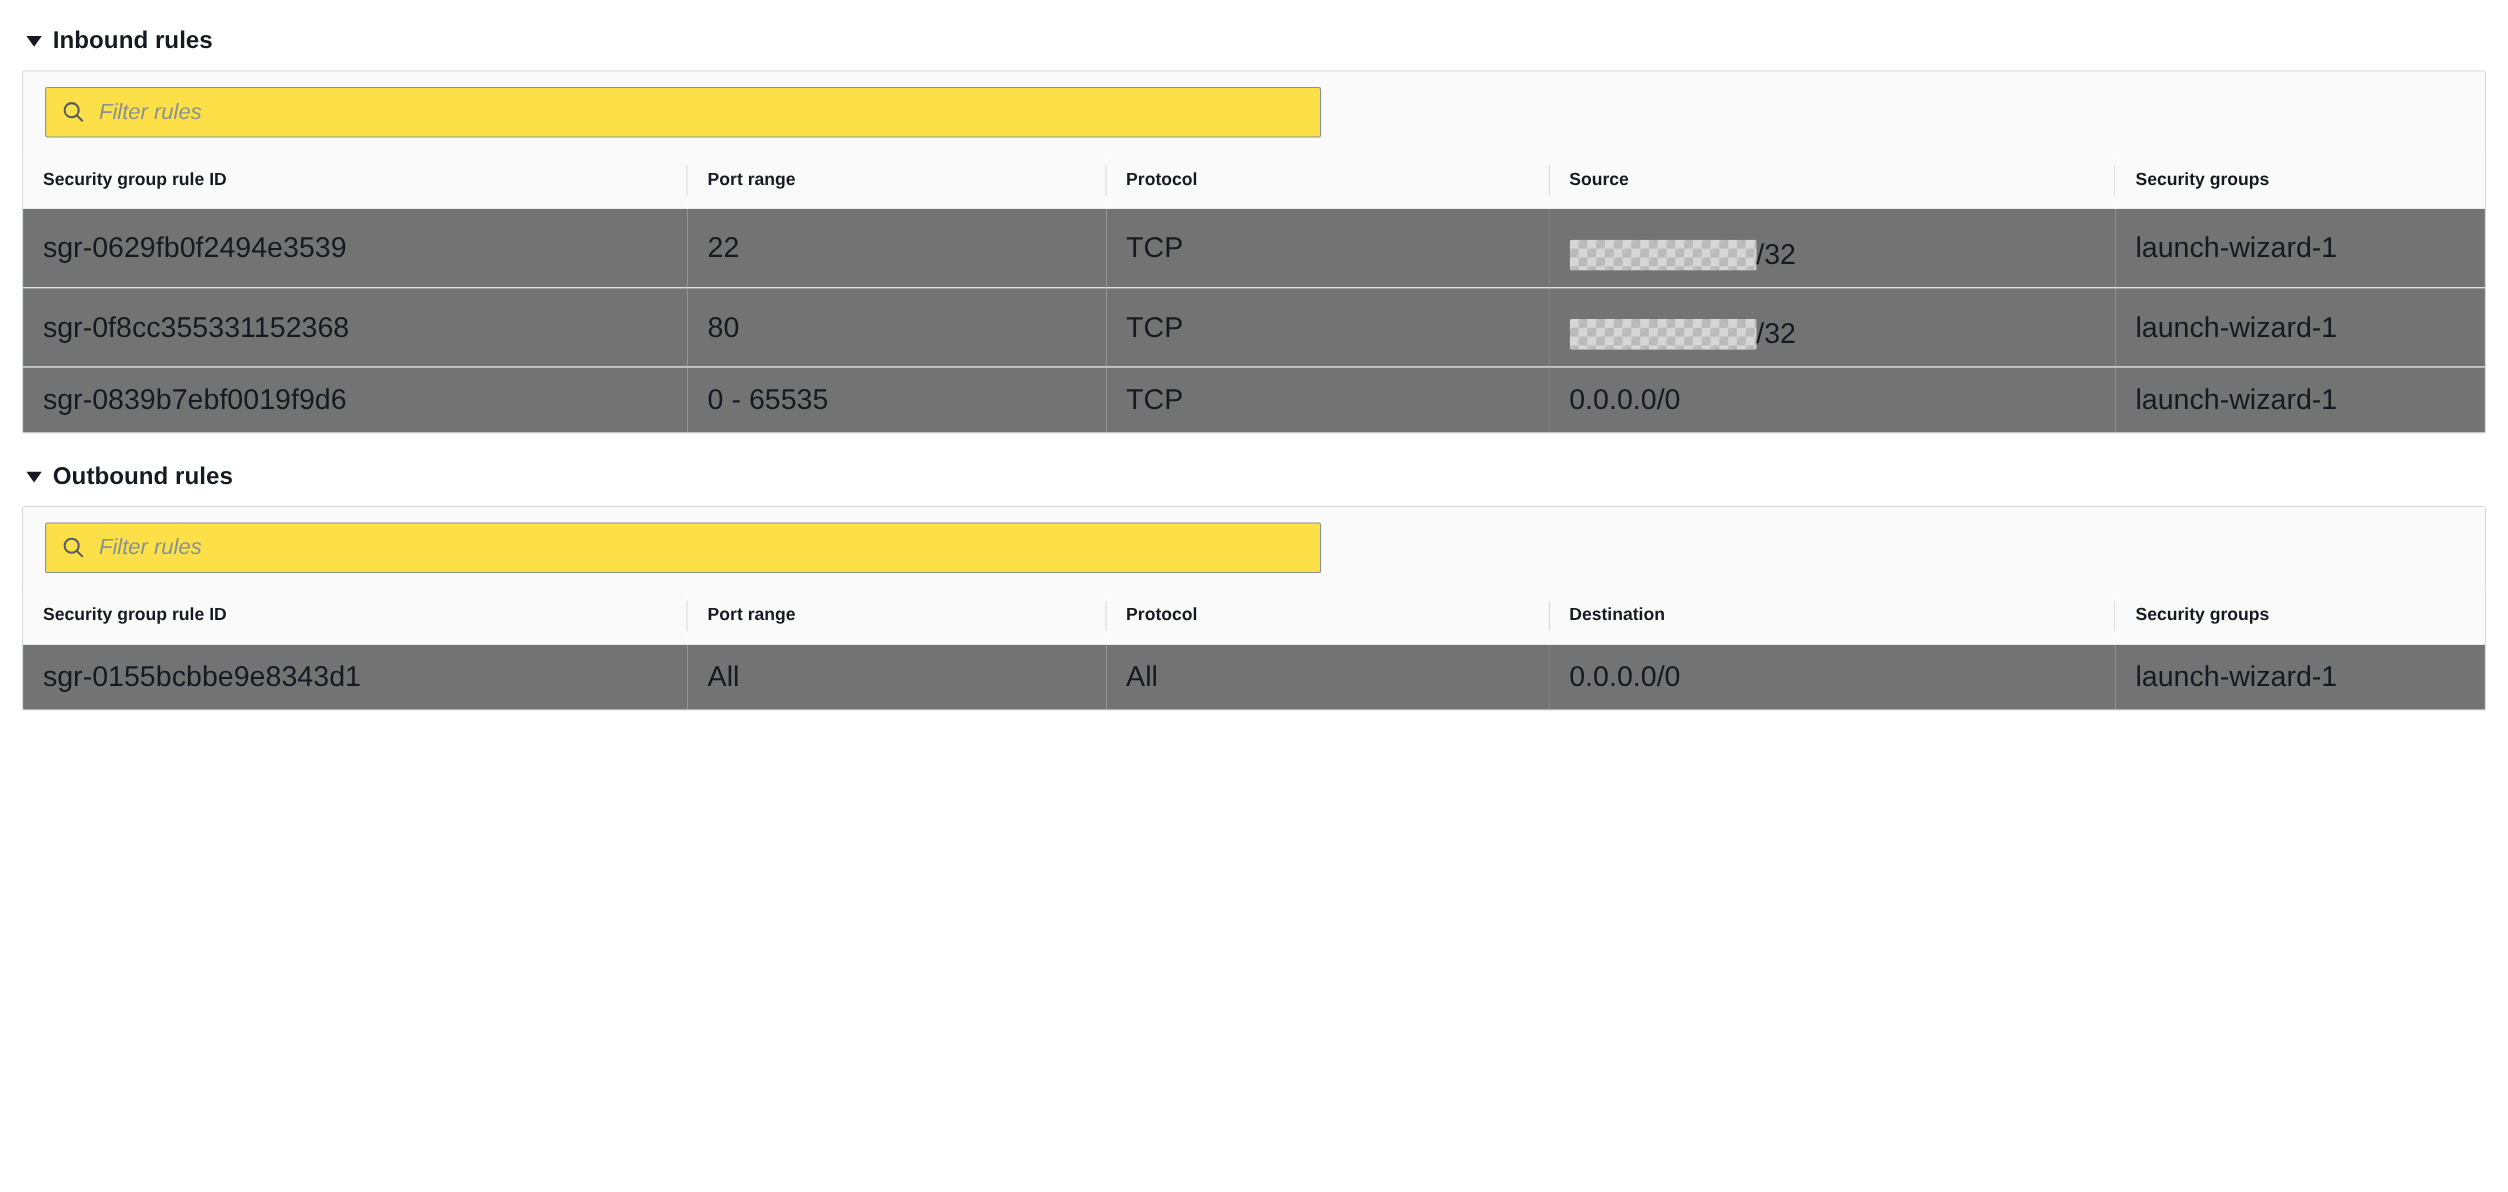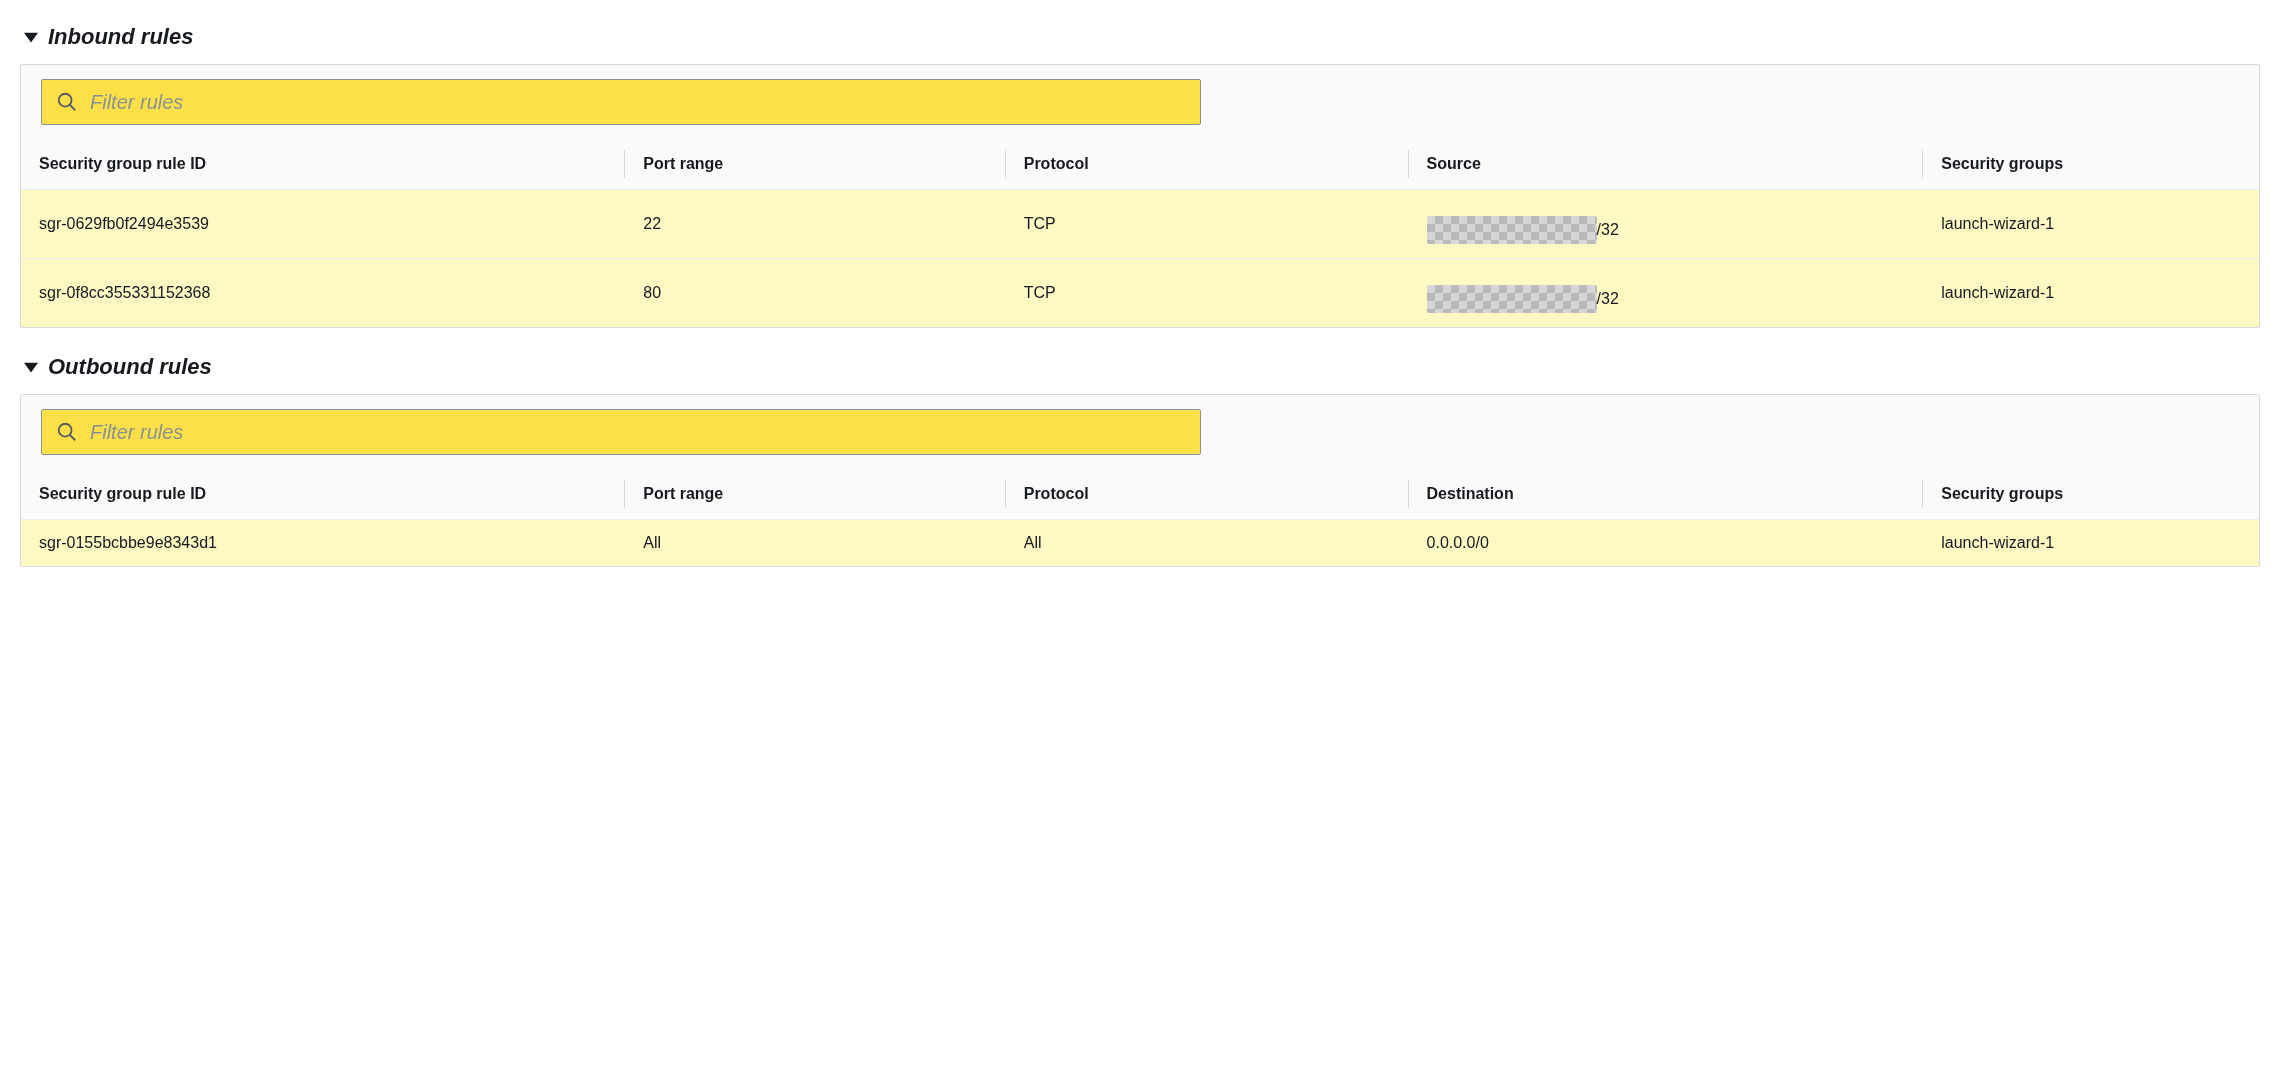--- a/index.html
+++ b/index.html
@@ -10,21 +10,20 @@
     background: #ffffff;
     padding: 20px;
   }
   .section { margin-bottom: 22px; }
   .section-header {
     display: flex;
     align-items: center;
     gap: 10px;
     padding: 4px 0 14px 4px;
     cursor: pointer;
-    font-style: italic;
   }
   .collapse-icon {
     display: inline-flex;
     width: 14px;
     height: 14px;
     align-items: center;
     justify-content: center;
   }
   .collapse-icon svg { width: 14px; height: 14px; fill: #16191f; }
   .section-title {
@@ -86,24 +85,24 @@
     content: "";
     position: absolute;
     right: 0;
     top: 22%;
     height: 56%;
     width: 1px;
     background: #d5dbdb;
   }
   tbody td {
     padding: 14px 18px;
-    font-size: 16px;
+    font-size: 26px;
     color: #16191f;
     border-bottom: 1px solid #eaeded;
-    background: #fef9c3;
+    background: #737373;
     vertical-align: middle;
   }
   tbody tr:last-child td { border-bottom: none; }
   .col-id { width: 27%; }
   .col-port { width: 17%; }
   .col-proto { width: 18%; }
   .col-src { width: 23%; }
   .col-sg { width: 15%; }
   .source-cell { display: flex; align-items: center; gap: 0; margin-top: 12px; }
   .redacted {
@@ -171,20 +170,27 @@
           <td>80</td>
           <td>TCP</td>
           <td>
             <span class="source-cell">
               <span class="redacted"></span>
               <span>/32</span>
             </span>
           </td>
           <td>launch-wizard-1</td>
         </tr>
+        <tr>
+          <td>sgr-0839b7ebf0019f9d6</td>
+          <td>0 - 65535</td>
+          <td>TCP</td>
+          <td>0.0.0.0/0</td>
+          <td>launch-wizard-1</td>
+        </tr>
       </tbody>
     </table>
   </div>
 </div>
 
 <div class="section">
   <div class="section-header">
     <span class="collapse-icon">
       <svg viewBox="0 0 10 10">
           <polygon points="0,2 10,2 5,9"></polygon>

